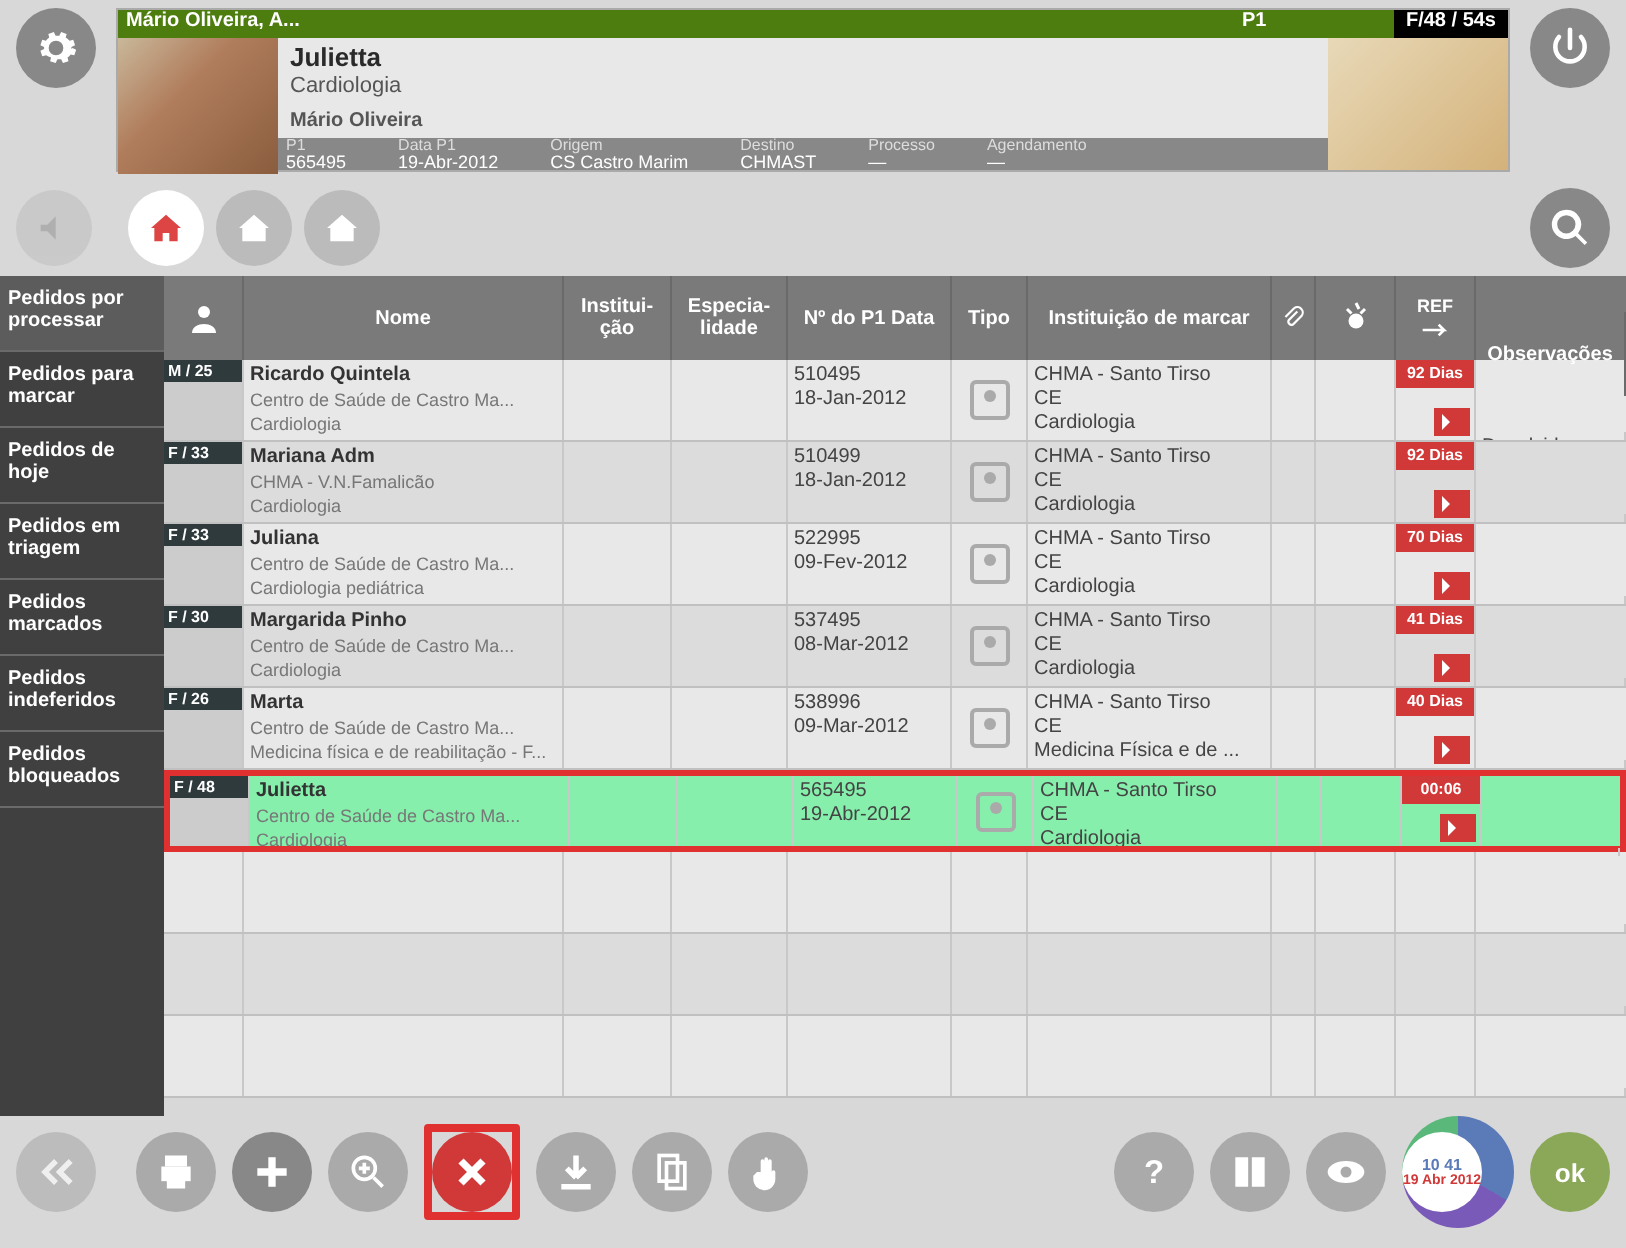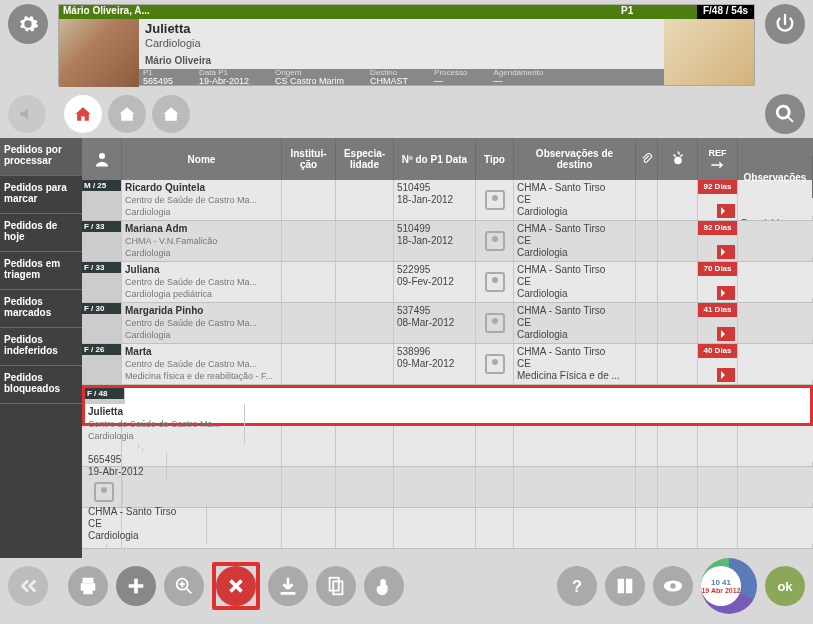--- a/index.html
+++ b/index.html
@@ -142,21 +142,21 @@
     text-align:center;
     line-height:11px;
   }
   .grid-body .row {
     display: flex;
     height: 41px;
     border-bottom: 1px solid #c0c0c0;
   }
   .grid-body .row.alt { background: #dcdcdc; }
   .grid-body .row.norm { background: #e8e8e8; }
-  .grid-body .row.sel { border: 3px solid #e03030; background:#ffffff; position:relative; z-index:2;flex-direction:column;}
+  .grid-body .row.sel { border: 3px solid #e03030; background:#86efac; position:relative; z-index:2;}
   .grid-body .cell {
     border-right: 1px solid #c8c8c8;
     padding: 2px 3px;
     overflow: hidden;
     line-height: 12px;
     color: #444;
   }
   .c-photo { width: 40px; flex:none; padding:8px !important; position:relative;}
   .c-nome { width: 160px; flex:none;}
   .c-inst { width: 54px; flex:none;}
@@ -336,21 +336,21 @@
           <svg width="18" height="18" viewBox="0 0 24 24">
             <circle cx="12" cy="8" r="4" fill="#fff"></circle>
             <path d="M4 22c0-4 4-6 8-6s8 2 8 6" fill="#fff"></path>
           </svg>
         </div>
       <div class="cell c-nome">Nome</div>
       <div class="cell c-inst">Institui-ção</div>
       <div class="cell c-esp">Especia-lidade</div>
       <div class="cell c-np1">Nº do P1 Data</div>
       <div class="cell c-tipo">Tipo</div>
-      <div class="cell c-dest">Observações de destino</div>
+      <div class="cell c-dest">Instituição de marcar</div>
       <div class="cell c-clip">
           <svg width="14" height="14" viewBox="0 0 24 24">
             <path d="M16 6l-8 8a3 3 0 004 4l8-8a5 5 0 00-7-7L5 11" fill="none" stroke="#fff" stroke-width="2"></path>
           </svg>
         </div>
       <div class="cell c-alert">
           <svg width="18" height="18" viewBox="0 0 24 24">
             <circle cx="12" cy="14" r="5" fill="#fff"></circle>
             <path d="M12 2l2 4M6 6l3 3M18 6l-3 3" stroke="#fff" stroke-width="2"></path>
           </svg>

